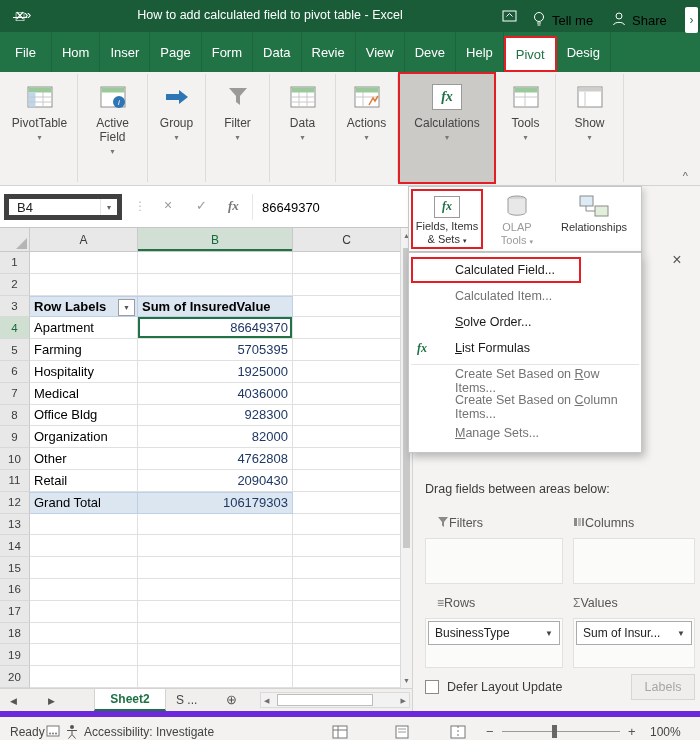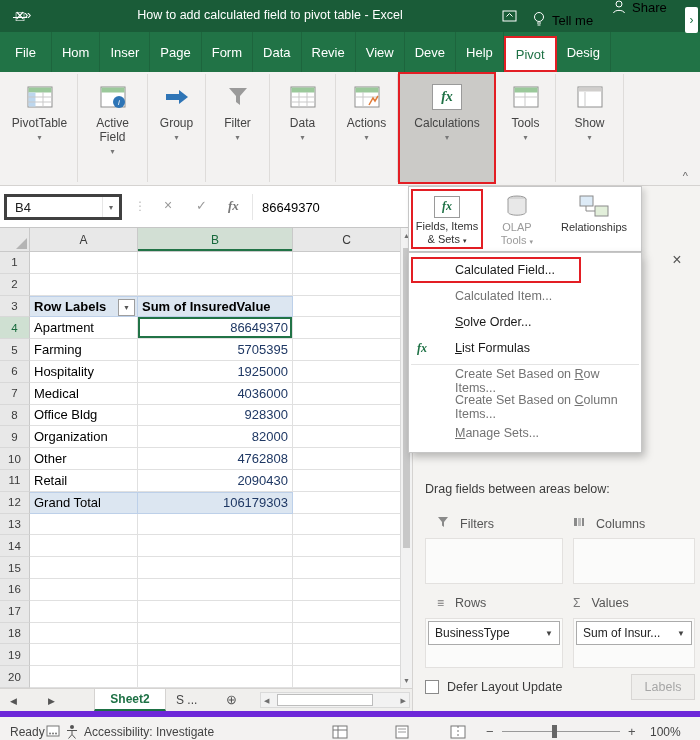--- a/index.html
+++ b/index.html
@@ -17,36 +17,36 @@
   .rdo{position:absolute;left:502px;top:8px}
   .wbtn{position:absolute;top:0;width:40px;height:32px;display:flex;align-items:center;justify-content:center;font-size:14px}
   #btn-min{left:546}#btn-max{left:598}#btn-close{left:652;font-size:16px}
 
   
   .tabrow{position:absolute;top:32px;left:0;width:700px;height:40px;background:var(--green);color:#fff;display:flex}
   .rtab{padding:0 10px;font-size:13px;display:flex;align-items:center;border-right:1px solid rgba(0,0,0,.12);white-space:nowrap}
   .rtab.file{padding:0 15px}
   .rtab.active{background:#fff;color:var(--green-txt);border:2px solid var(--red);margin-top:4px;height:36px}
   .tellme{position:absolute;left:532px;top:0;height:40px;display:flex;align-items:center;gap:6px;font-size:13px}
-  .share{position:absolute;left:612px;top:0;height:40px;display:flex;gap:6px;font-size:13px}
+  .share{position:absolute;left:612px;top:0;height:40px;display:flex;align-items:center;gap:6px;font-size:13px}
   .tab-overflow{position:absolute;right:2px;top:7px;width:13px;height:26px;background:#fff;color:var(--green);display:flex;align-items:center;justify-content:center;border-radius:2px;font-size:12px}
 
   
   .ribbon{position:absolute;top:72px;left:0;width:700px;height:114px;background:var(--ribbon-bg);border-bottom:1px solid var(--line)}
   .rgroup{position:absolute;top:2px;height:108px;display:flex;flex-direction:column;align-items:center;border-right:1px solid #DEDCDA}
   .rgroup.pressed{top:0;height:112px;background:#CBCAC7;border:2px solid var(--red)}
   .gicon{margin-top:8px;height:30px;display:flex;align-items:center;justify-content:center}
   .glabel{font-size:12px;color:#444;margin-top:4px;line-height:14px;text-align:center}
   .gchev{font-size:8px;color:#777;margin-top:3px}
   .fxbox{width:30px;height:26px;background:#fff;border:1px solid #9a9a9a;display:flex;align-items:center;justify-content:center;font:italic bold 14px "Liberation Serif",serif;color:var(--green-txt)}
   .ribbon-collapse{position:absolute;right:12px;bottom:3px;color:#666;font-size:11px}
 
   
   .fbar{position:absolute;top:186px;left:0;width:700px;height:42px;background:#fff;border-bottom:1px solid #C6C6C6}
-  .namebox{position:absolute;left:4px;top:8px;width:118px;height:26px;border:3px solid #404040;font-size:13px;color:#222;display:flex;align-items:center;padding-left:8px}
+  .namebox{position:absolute;left:4px;top:8px;width:118px;height:26px;border:5px solid #404040;font-size:13px;color:#222;display:flex;align-items:center;padding-left:8px}
   .nb-arr{margin-left:auto;padding:0 6px;border-left:1px solid #E6E6E6;font-size:8px;color:#666;height:100%;display:flex;align-items:center}
   .fb-dots{position:absolute;left:134px;top:13px;color:#bbb;font-size:12px}
   .fb-x{position:absolute;left:164px;top:11px;color:#9a9a9a;font-size:14px}
   .fb-check{position:absolute;left:196px;top:12px;color:#9a9a9a;font-size:13px}
   .fb-fx{position:absolute;left:228px;top:12px;color:#777;font:italic bold 13px "Liberation Serif",serif}
   .fb-sep{position:absolute;left:252px;top:8px;width:1px;height:26px;background:#E6E6E6}
   .fvalue{position:absolute;left:262px;top:14px;font-size:13px;color:#000}
   .fb-chev{position:absolute;right:8px;top:14px;color:#666;font-size:9px}
 
   
@@ -73,21 +73,21 @@
   
   .vscroll{position:absolute;left:400px;top:228px;width:12px;height:460px;background:#F2F2F2;border-left:1px solid #DADADA}
   .vs-up{position:absolute;top:4px;left:0;width:100%;text-align:center;font-size:7px;color:#707070}
   .vs-thumb{position:absolute;top:20px;left:2px;width:7px;height:300px;background:#C8C8C8}
   .vs-down{position:absolute;bottom:4px;left:0;width:100%;text-align:center;font-size:7px;color:#707070}
 
   
   .pane{position:absolute;left:412px;top:186px;width:288px;height:525px;background:#F4F3F1;border-left:1px solid var(--line)}
   .pane-close{position:absolute;left:252px;top:62px;width:24px;height:24px;font-size:16px;color:#555;display:flex;align-items:center;justify-content:center}
   .drag-label{position:absolute;left:12px;top:296px;font-size:12.5px;color:#3a3a3a}
-  .area-label{position:absolute;font-size:12.5px;color:#555;display:flex;align-items:center;gap:11px}
+  .area-label{position:absolute;font-size:12.5px;color:#555;display:flex;gap:0}
   #al-filters{left:24px;top:330px}#al-columns{left:160px;top:330px}
   #al-rows{left:24px;top:410px}#al-values{left:160px;top:410px}
   .area-box{position:absolute;background:#FBFBFA;border:1px solid #E3E1DF;width:138px;height:46px}
   #ab-filters{left:12px;top:352px}#ab-columns{left:160px;top:352px;width:122px}
   #ab-rows{left:12px;top:432px;height:50px}#ab-values{left:160px;top:432px;width:122px;height:50px}
   .field-chip{position:absolute;left:2px;top:2px;right:2px;height:24px;background:#fff;border:1px solid #ABABAB;font-size:12px;color:#222;display:flex;align-items:center;padding:0 6px;white-space:nowrap;overflow:hidden}
   .chip-arr{margin-left:auto;font-size:8px;color:#444}
   .defer-check{position:absolute;left:12px;top:494px;width:14px;height:14px;background:#fff;border:1px solid #8a8a8a}
   .defer-label{position:absolute;left:34px;top:494px;font-size:12.5px;color:#3a3a3a}
   .update-btn{position:absolute;left:218px;top:488px;width:64px;height:26px;background:#EFEEEC;border:1px solid #D8D6D4;color:#A6A6A6;font-size:12.5px;display:flex;align-items:center;justify-content:center}

